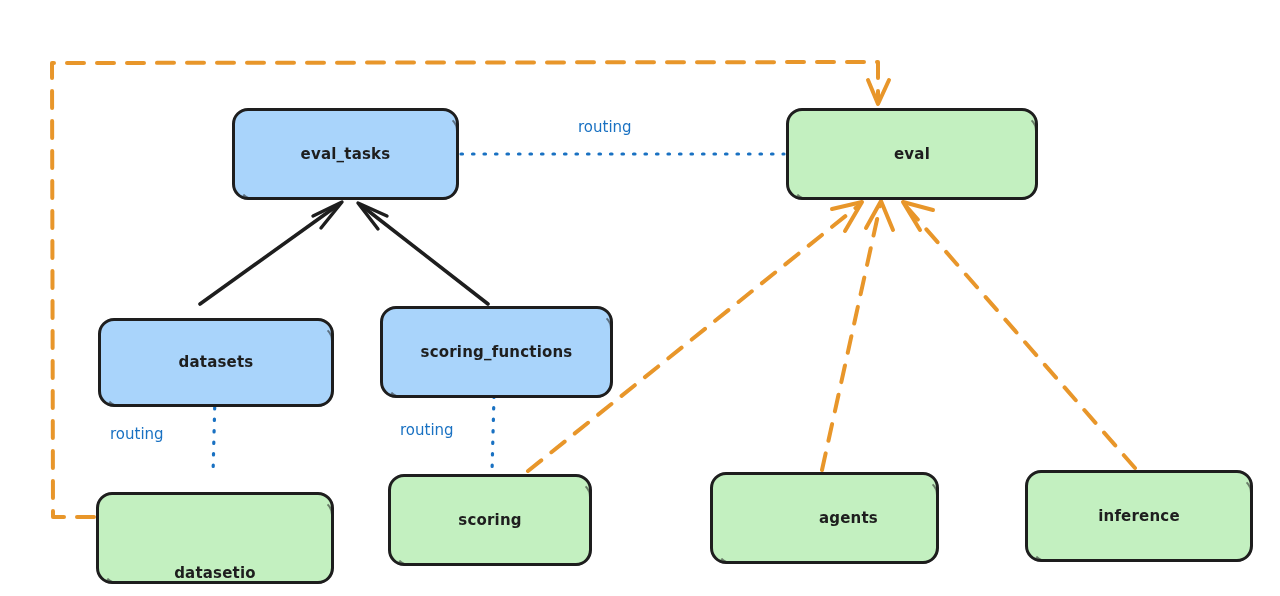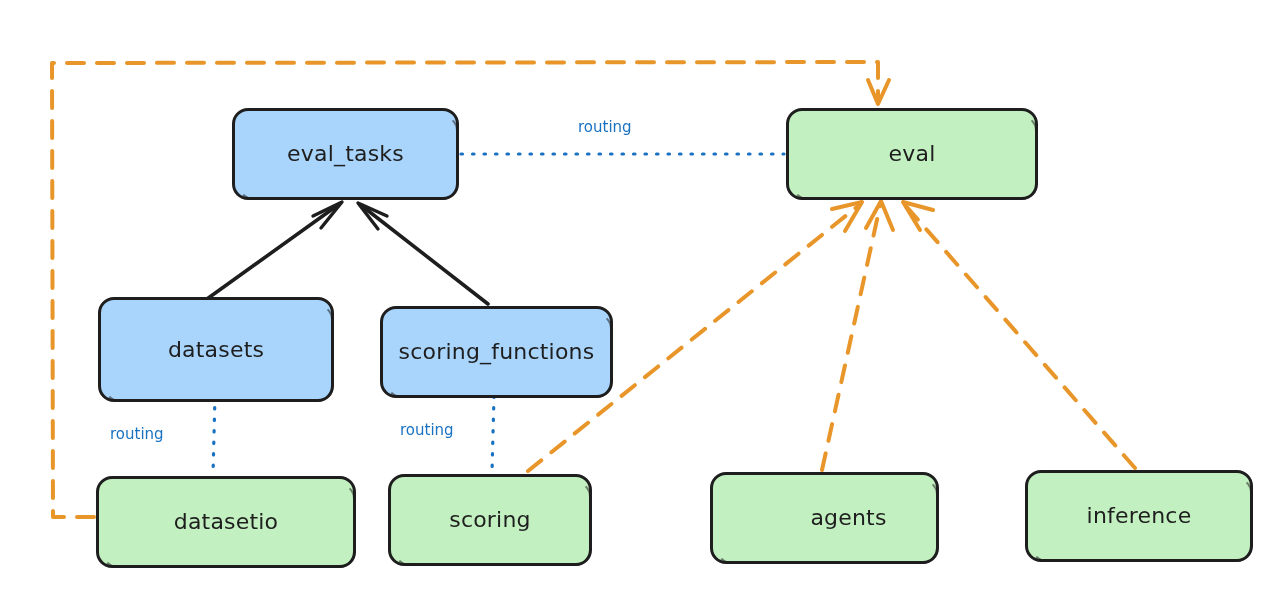--- a/index.html
+++ b/index.html
@@ -34,25 +34,26 @@
     box-sizing: border-box;
     border: 3px solid #1e1e1e;
     border-radius: 16px;
     display: flex;
     align-items: center;
     justify-content: center;
     text-align: center;
   }
   .node .node-label {
     font-family: "DejaVu Sans", sans-serif;
-    font-size: 22px;
+    font-size: 15px;
     color: #1e1e1e;
     letter-spacing: 0.2px;
     line-height: 1;
     white-space: nowrap;
+    font-weight: bold;
   }
   .node.api {
     background: #a9d4fb;
   }
   .node.provider {
     background: #c3f0c0;
   }
   
   .node::after {
     content: "";
@@ -132,29 +133,29 @@
   <div class="edge-label" style="left:400px; top:423px;">routing</div>
 
   <div class="node api" style="left:232px; top:108px; width:227px; height:92px;">
     <span class="node-label">eval_tasks</span>
   </div>
 
   <div class="node provider" style="left:786px; top:108px; width:252px; height:92px;">
     <span class="node-label">eval</span>
   </div>
 
-  <div class="node api" style="left:98px; top:297px; width:236px; height:105px;">
+  <div class="node api" style="left:98px; top:318px; width:236px; height:89px;">
     <span class="node-label">datasets</span>
   </div>
 
   <div class="node api" style="left:380px; top:306px; width:233px; height:92px;">
     <span class="node-label">scoring_functions</span>
   </div>
 
-  <div class="node provider" style="left:96px; top:476px; width:260px; height:92px;">
+  <div class="node provider" style="left:96px; top:492px; width:238px; height:92px;align-items:flex-end;">
     <span class="node-label">datasetio</span>
   </div>
 
   <div class="node provider" style="left:388px; top:474px; width:204px; height:92px;">
     <span class="node-label">scoring</span>
   </div>
 
   <div class="node provider" style="left:710px; top:472px; width:229px; height:92px;padding-left:48px;">
     <span class="node-label">agents</span>
   </div>

